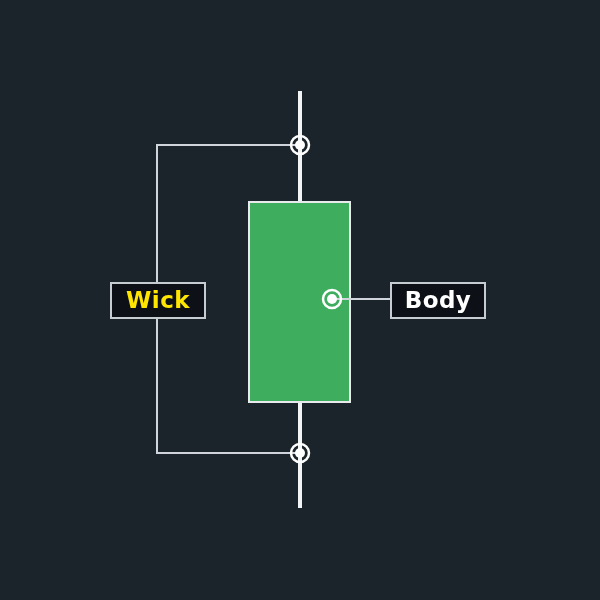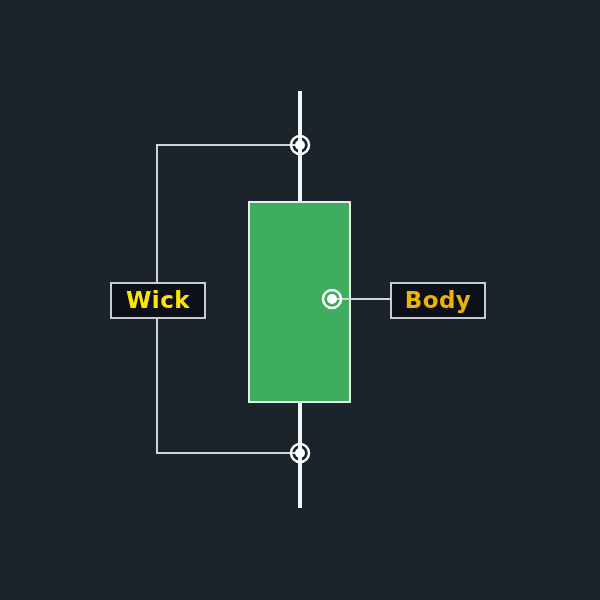--- a/index.html
+++ b/index.html
@@ -91,16 +91,16 @@
       <circle cx="332" cy="299" r="9" fill="none" stroke="#ffffff" stroke-width="2.5"></circle>
       <circle cx="332" cy="299" r="5" fill="#ffffff"></circle>
     </g>
   </svg>
 
   <div class="label-box" id="wick-label-box" style="background: rgb(13, 17, 23); border-color: rgb(198, 204, 210);">
     <span class="label-text" style="color: rgb(255, 229, 0);">Wick</span>
   </div>
 
   <div class="label-box" id="body-label-box" style="background: rgb(13, 17, 23); border-color: rgb(198, 204, 210);">
-    <span class="label-text" style="color: #eab308;">Body</span>
+    <span class="label-text" style="color: #ffffff;">Body</span>
   </div>
 
 </div>
 
 </body></html>

